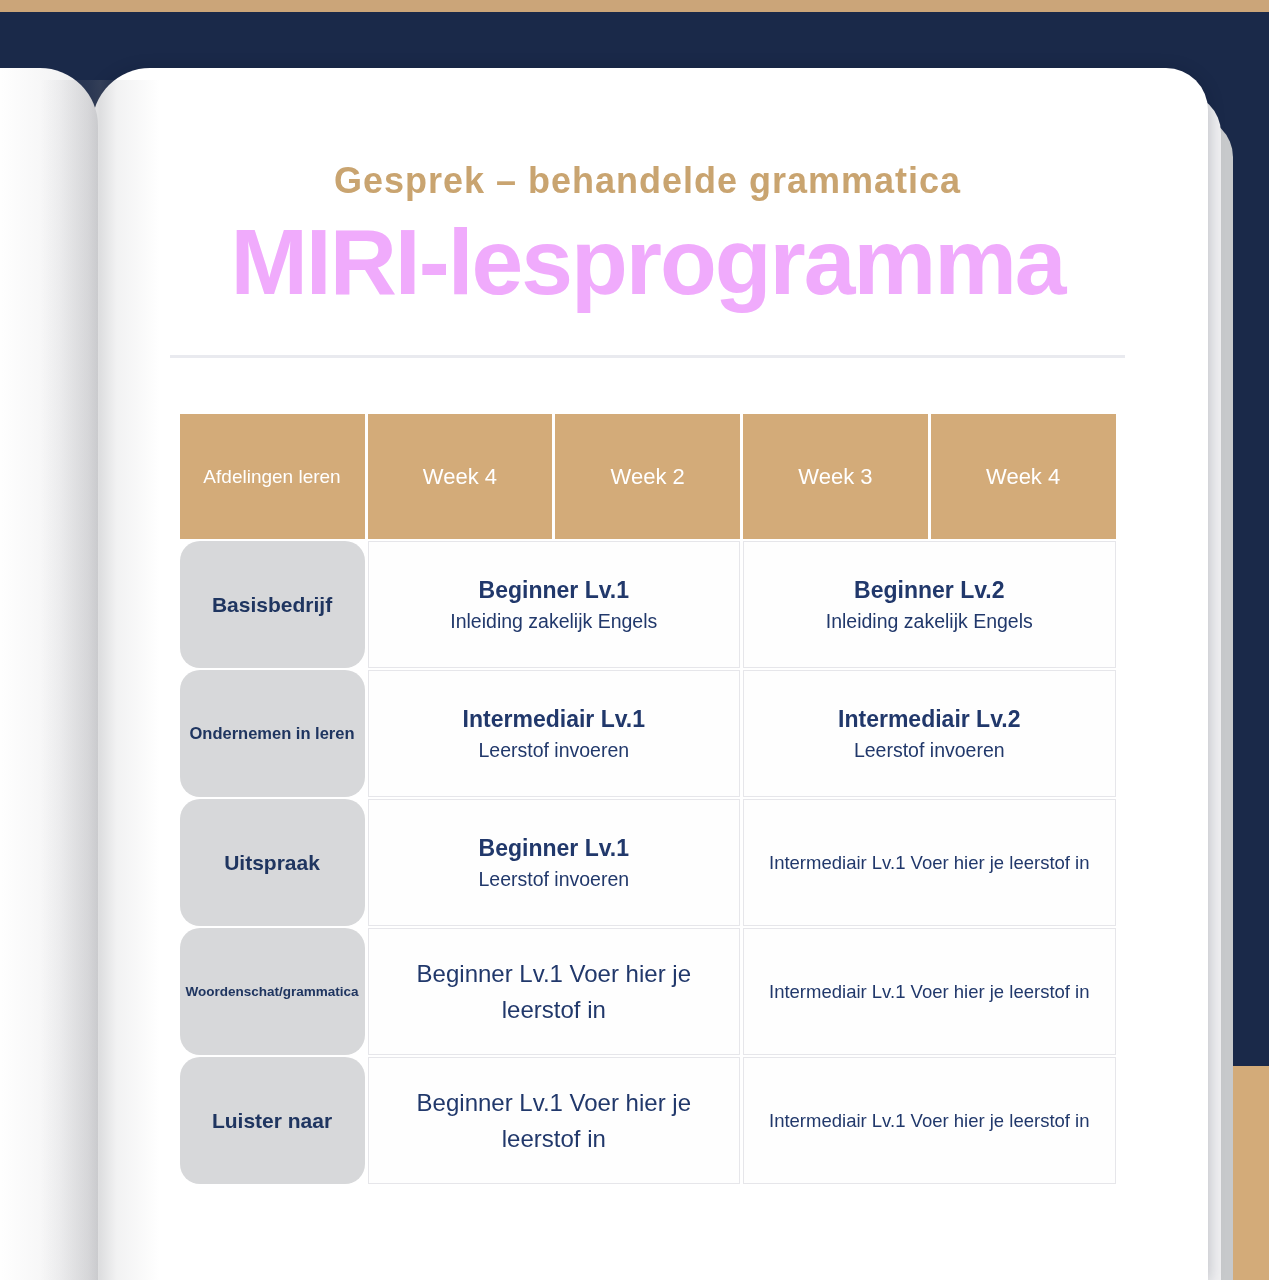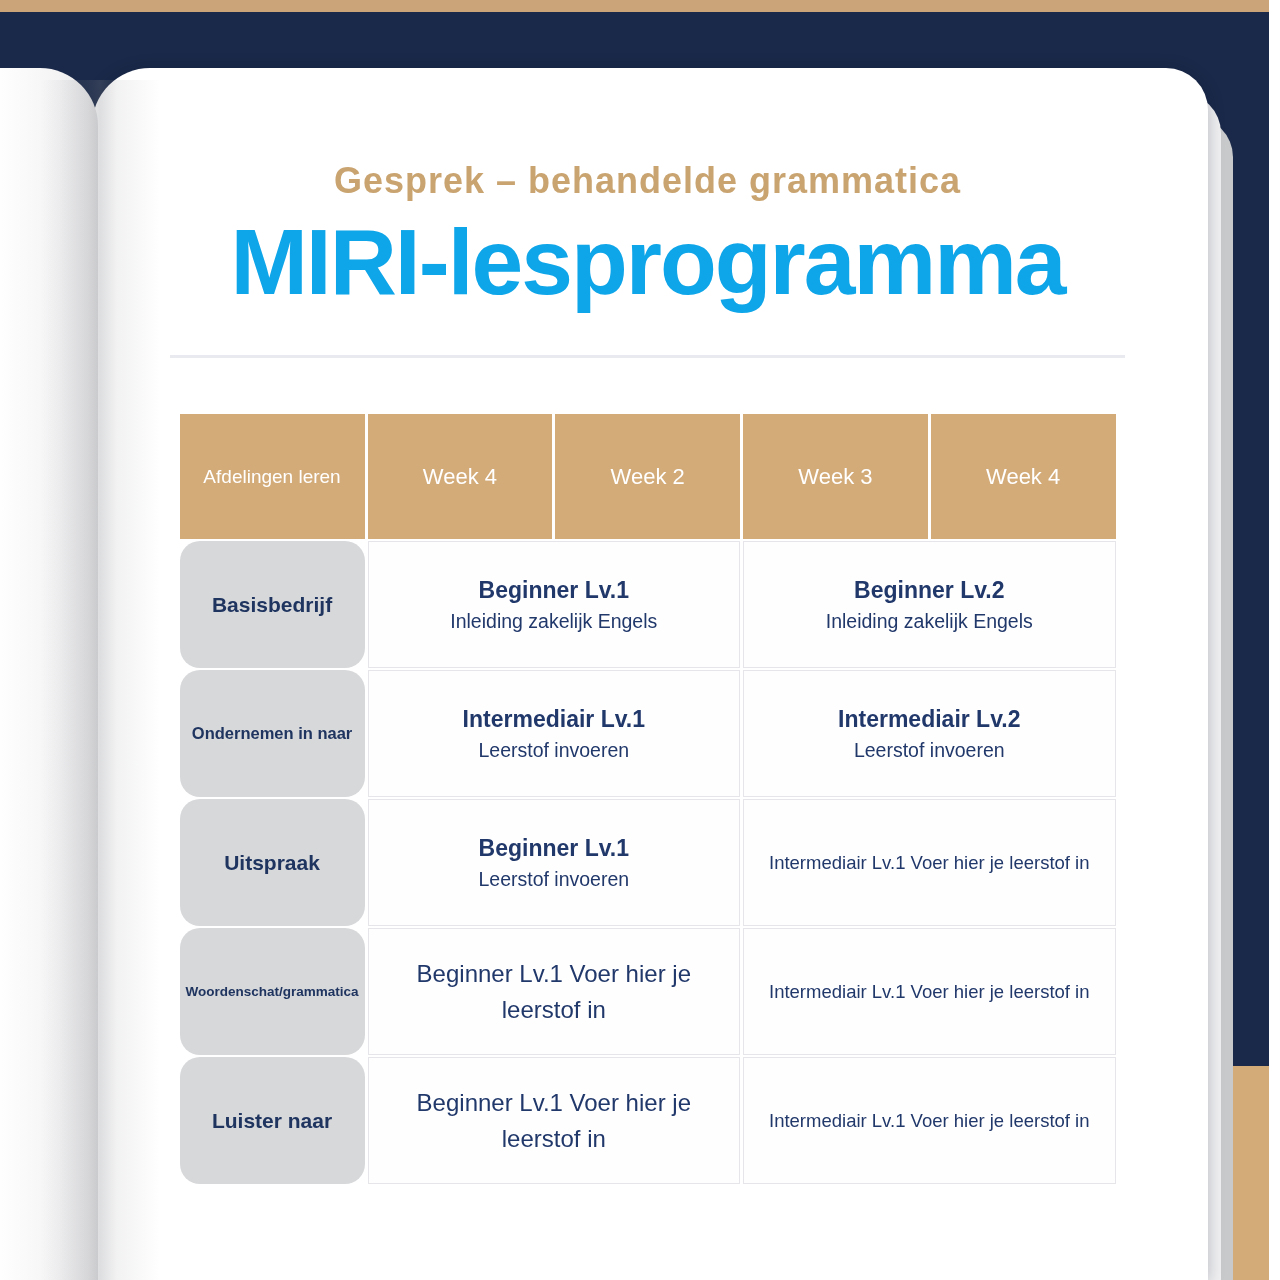--- a/index.html
+++ b/index.html
@@ -82,21 +82,21 @@
     letter-spacing: 1px;
     color: #C9A470;
   }
   .title {
     margin-top: 14px;
     text-align: center;
     font-size: 93px;
     line-height: 1.0;
     font-weight: 800;
     letter-spacing: -2px;
-    color: #0ea5e9;
+    color: #f0abfc;
   }
   .divider {
     margin-top: 46px;
     width: 100%; height: 3px;
     background: #E9EAEF;
   }
   
   .grid {
     margin: 56px auto 0;
     width: 936px;
@@ -170,21 +170,21 @@
       <div class="row-label">Basisbedrijf</div>
       <div class="td">
         <div class="line1">Beginner Lv.1</div>
         <div class="line2">Inleiding zakelijk Engels</div>
       </div>
       <div class="td">
         <div class="line1">Beginner Lv.2</div>
         <div class="line2">Inleiding zakelijk Engels</div>
       </div>
 
-      <div class="row-label md">Ondernemen in naar</div>
+      <div class="row-label md">Ondernemen in leren</div>
       <div class="td">
         <div class="line1">Intermediair Lv.1</div>
         <div class="line2">Leerstof invoeren</div>
       </div>
       <div class="td">
         <div class="line1">Intermediair Lv.2</div>
         <div class="line2">Leerstof invoeren</div>
       </div>
 
       <div class="row-label">Uitspraak</div>

